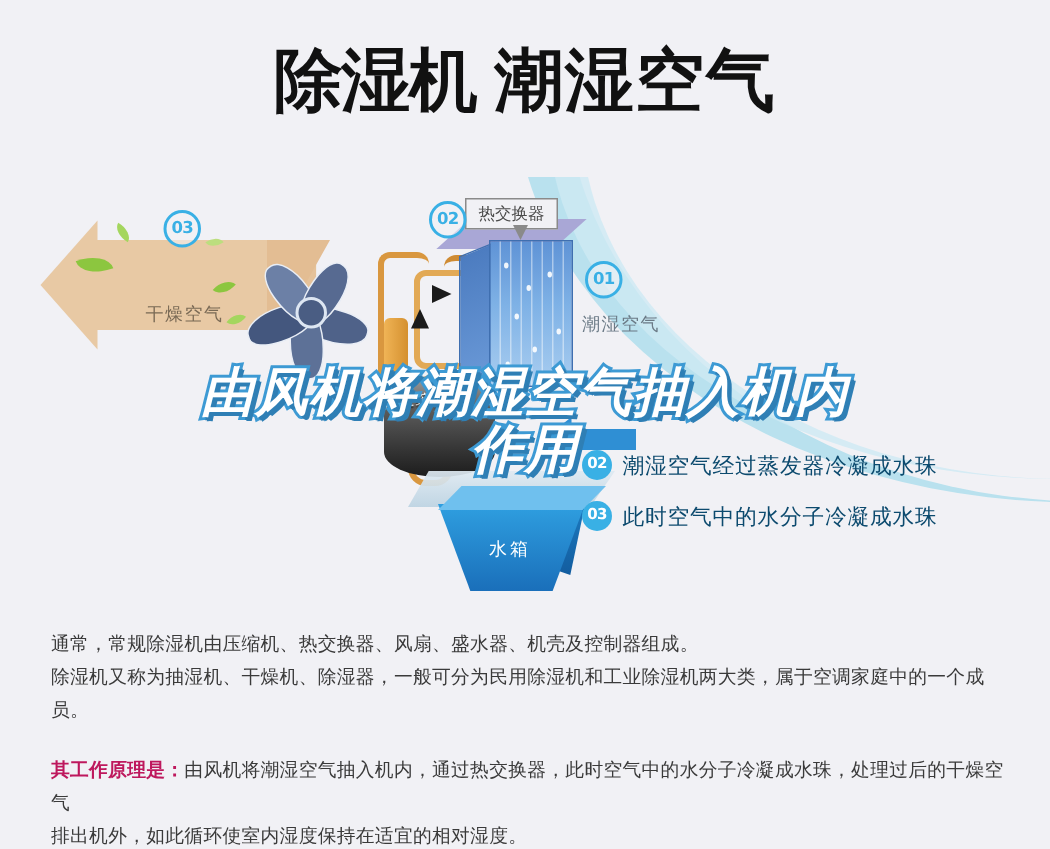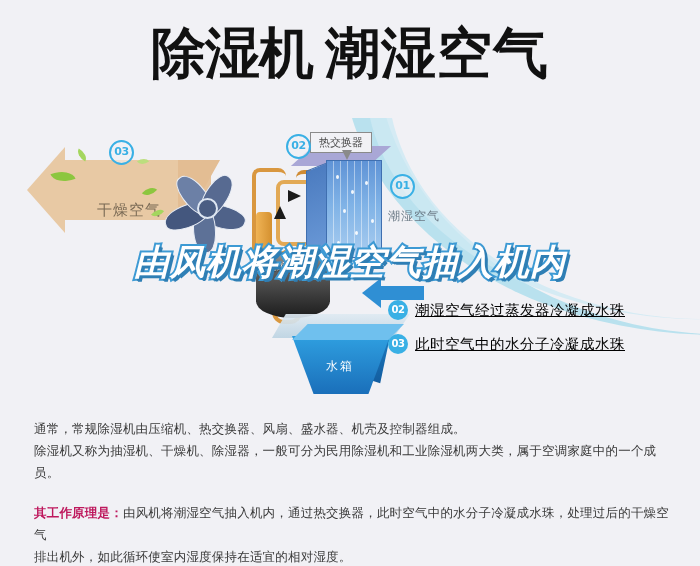--- a/index.html
+++ b/index.html
@@ -24,21 +24,21 @@
   .header {
     position: absolute;
     left: 0; top: 28px;
     width: 700px;
     text-align: center;
     white-space: nowrap;
   }
   .header .t1, .header .t2 {
     font-family: "DejaVu Sans", "Liberation Sans", sans-serif;
     font-weight: bold;
-    font-size: 55px;
+    font-size: 46px;
     line-height: 50px;
     color: #111111;
     letter-spacing: -1px;
   }
   .header .t2 { margin-left: 12px; letter-spacing: 1px; }
 
   
   .stage {
     position: absolute;
     left: 0; top: 118px;
@@ -93,21 +93,21 @@
   .dryarrow-tail {
     position: absolute;
     left: 178px; top: 42px;
     width: 42px; height: 60px;
     background: #e3bd93;
     clip-path: polygon(0 0, 100% 0, 60% 50%, 100% 100%, 0 100%);
   }
   .dry-label {
     position: absolute;
     left: 97px; top: 83px;
-    font-size: 15px;
+    font-size: 12px;
     color: #7a6a55;
     letter-spacing: 1px;
     white-space: nowrap;
   }
 
   
   .leaf {
     position: absolute;
     background: #8cc63f;
     border-radius: 0 100% 0 100%;
@@ -302,21 +302,21 @@
   }
   .legend-badge {
     width: 20px; height: 20px; border-radius: 50%;
     background: #39b0e5; color: #ffffff;
     font-size: 10px; font-weight: bold;
     line-height: 20px; text-align: center;
     letter-spacing: -0.5px;
     margin-right: 7px;
     flex: none;
   }
-  .legend-text { font-size: 14.5px; color: #000000; letter-spacing: .5px; text-decoration: underline; }
+  .legend-text { font-size: 14.5px; color: #0c4a6e; letter-spacing: .5px; }
 
   
   .overlay {
     position: absolute;
     left: 0; top: 243px;
     width: 700px;
     text-align: center;
     pointer-events: none;
   }
   .overlay .line {
@@ -446,20 +446,21 @@
       <div class="legend-text">潮湿空气经过蒸发器冷凝成水珠</div>
     </div>
     <div class="legend-row">
       <div class="legend-badge">03</div>
       <div class="legend-text">此时空气中的水分子冷凝成水珠</div>
     </div>
   </div>
 
   <div class="overlay">
     <div class="line">由风机将潮湿空气抽入机内</div>
+    <div class="line">作用</div>
   </div>
 
   <div class="copy">
     <p>通常，常规除湿机由压缩机、热交换器、风扇、盛水器、机壳及控制器组成。</p>
     <p>除湿机又称为抽湿机、干燥机、除湿器，一般可分为民用除湿机和工业除湿机两大类，属于空调家庭中的一个成员。</p>
     <div class="gap"></div>
     <p><span class="lead">其工作原理是：</span><span>由风机将潮湿空气抽入机内，通过热交换器，此时空气中的水分子冷凝成水珠，处理过后的干燥空气</span></p>
     <p>排出机外，如此循环使室内湿度保持在适宜的相对湿度。</p>
   </div>
 

